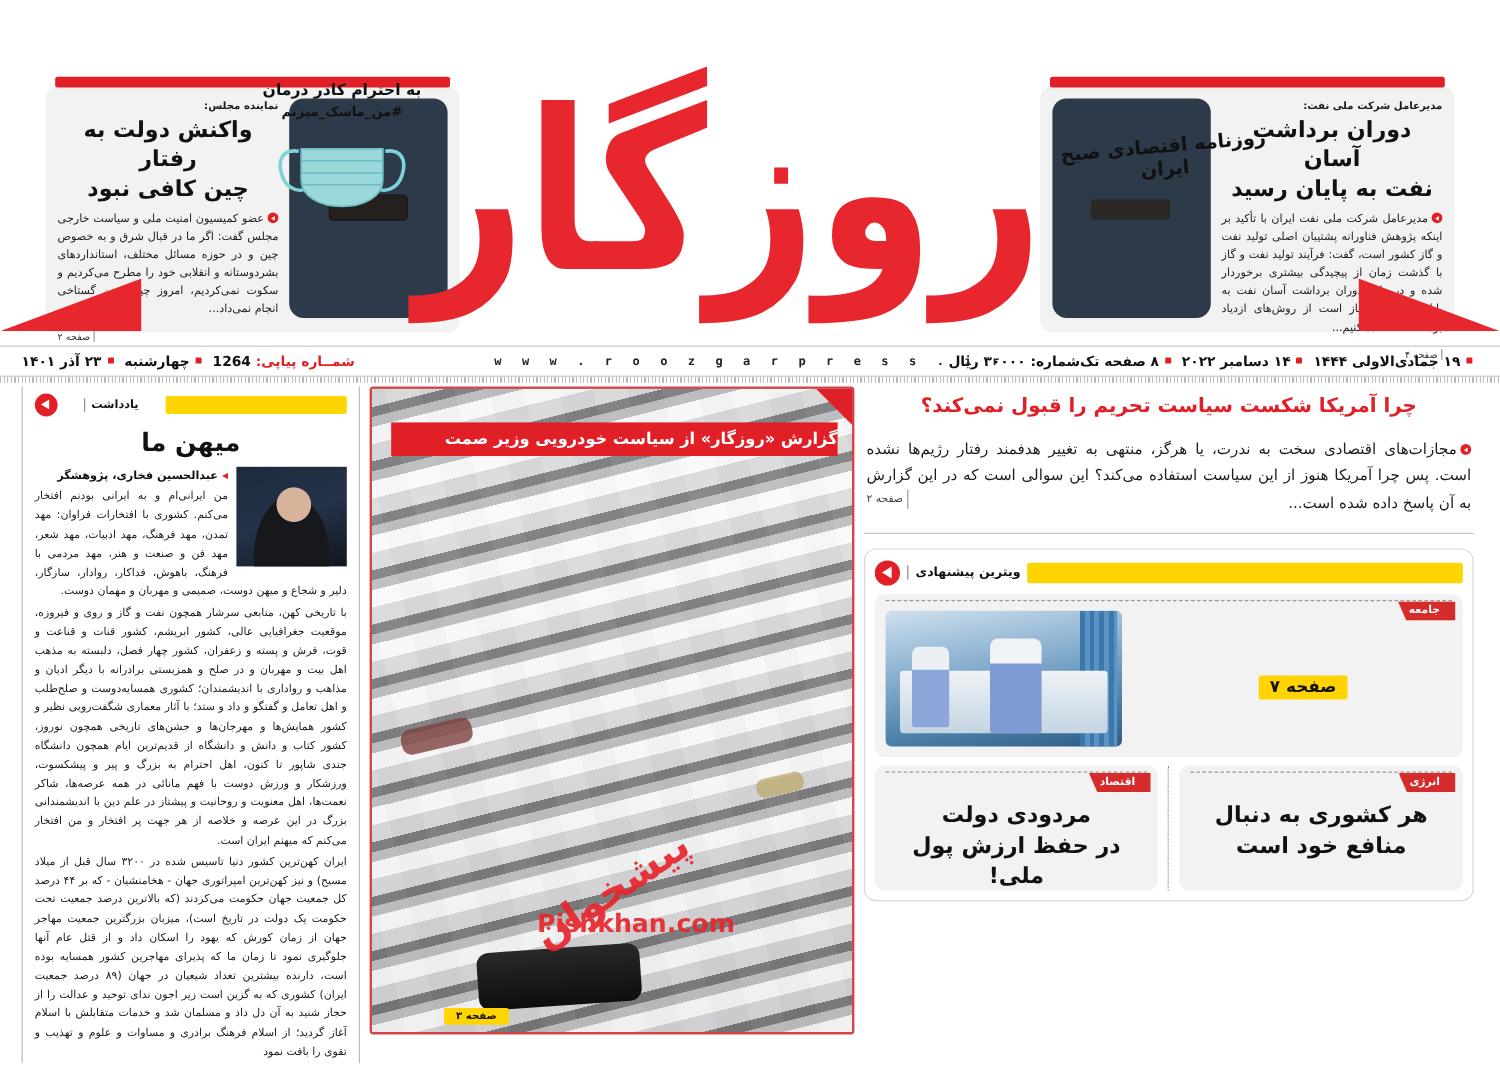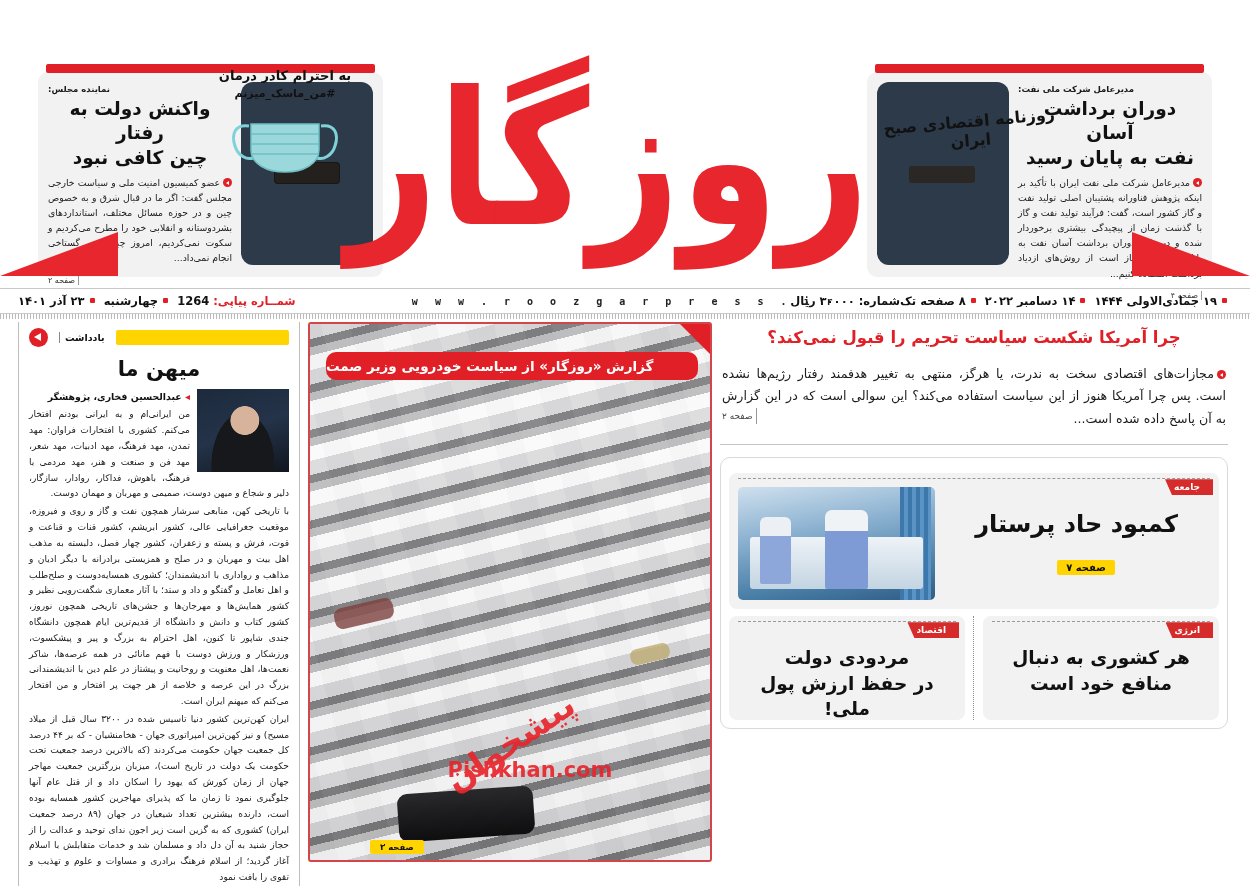--- a/index.html
+++ b/index.html
@@ -32,21 +32,21 @@
   .teaser-inner{display:flex;height:100%;padding:10px;box-sizing:border-box;gap:9px;}
   .teaser .photo{
     width:132px;height:183px;border-radius:12px;
     flex:0 0 132px;
     background:#2d3a4a;
     overflow:hidden;position:relative;
   }
   .teaser .txt{flex:1;min-width:0;display:flex;flex-direction:column;}
   .kicker{
     font-size:8.5px;color:#1a1a1a;font-weight:bold;
-    text-align:left;margin:2px 0 3px;letter-spacing:0;
+    text-align:right;margin:2px 0 3px;letter-spacing:0;
   }
   .teaser h2{
     margin:0 0 5px;font-size:18.5px;line-height:1.32;
     font-weight:bold;color:#111;text-align:center;
   }
   .teaser p{
     margin:0;font-size:9.3px;line-height:1.62;
     color:#1b1b1b;text-align:justify;
     direction:rtl;
   }
@@ -196,21 +196,21 @@
      background:repeating-linear-gradient(90deg,#3d78ad 0 4px,#5a93c4 4px 8px);}
   .sc-tag{
     position:absolute;top:6px;right:6px;background:#d62b2b;color:#fff;
     font-size:9px;font-weight:bold;padding:3px 13px 3px 9px;
     clip-path:polygon(0 0,100% 0,100% 100%,7px 100%);
   }
   .sc-txt{flex:1;display:flex;flex-direction:column;justify-content:center;align-items:center;}
   .sc-txt h3{margin:0;font-size:24px;font-weight:bold;color:#111;text-align:center;line-height:1.35;}
   .pg-badge{
     display:inline-block;background:#ffd400;color:#111;
-    font-size:10px;font-weight:bold;padding:2px 9px;border-radius:2px;margin-top:20px;margin-left:19px;
+    font-size:14px;font-weight:bold;padding:2px 9px;border-radius:2px;margin-top:20px;margin-left:19px;
   }
   .sc-bot{display:flex;gap:8px;margin-top:7px;}
   .sc-cell{
     flex:1;background:#f2f2f2;border-radius:8px;padding:9px;box-sizing:border-box;
     position:relative;height:104px;display:flex;flex-direction:column;align-items:center;
   }
   .sc-cell .sc-dash{position:absolute;left:9px;right:9px;top:5px;border-top:1px dashed #9a9a9a;}
   .sc-cell h4{margin:20px 0 0;font-size:18.5px;font-weight:bold;color:#111;text-align:center;line-height:1.38;}
   .sc-divider{width:1px;border-left:1px dotted #8d8d8d;align-self:stretch;}
 
@@ -229,21 +229,21 @@
     filter:saturate(.55) contrast(1.04);
   }
   .carlot .redcar{position:absolute;left:6%;top:52%;width:15%;height:4%;
      background:#a33a36;border-radius:8px;transform:rotate(-13deg);opacity:.8;}
   .carlot .ycar{position:absolute;right:10%;top:60%;width:10%;height:3%;
      background:#c9a63c;border-radius:7px;transform:rotate(-13deg);opacity:.75;}
   .carlot .bcar{position:absolute;left:22%;bottom:4%;width:34%;height:9%;
      background:linear-gradient(180deg,#2c2c30,#121214);border-radius:10px;transform:rotate(-4deg);}
   .cp-red{
     position:absolute;top:28px;left:16px;right:12px;height:28px;
-    background:#e01f26;display:flex;align-items:center;justify-content:flex-end;border-radius:10px;
+    background:#e01f26;display:flex;align-items:center;justify-content:flex-start;
   }
   .cp-red span{color:#fff;font-size:13.5px;font-weight:bold;}
   .cp-title{
     position:absolute;top:66px;left:10px;right:10px;
     text-align:center;font-size:42px;line-height:1.3;font-weight:bold;color:#fff;
     text-shadow:
       2px 0 0 #1a1a1a,-2px 0 0 #1a1a1a,0 2px 0 #1a1a1a,0 -2px 0 #1a1a1a,
       2px 2px 0 #1a1a1a,-2px -2px 0 #1a1a1a,2px -2px 0 #1a1a1a,-2px 2px 0 #1a1a1a,
       0 4px 7px rgba(0,0,0,.5);
   }
@@ -255,21 +255,21 @@
   }
   .watermark .wfa{font-size:34px;font-weight:bold;transform:rotate(-34deg);display:inline-block;}
   .watermark .wen{font-size:21px;font-weight:bold;margin-top:-4px;direction:ltr;padding-left:40px;}
   .cp-pg{
     position:absolute;bottom:6px;left:60px;
     background:#ffd400;color:#111;font-size:8.5px;font-weight:bold;
     padding:2px 10px;border-radius:2px;
   }
 
   
-  .ed-head{display:flex;align-items:center;gap:11px;height:22px;margin-top:4px;}
+  .ed-head{display:flex;align-items:center;gap:22px;height:22px;margin-top:4px;}
   .ed-circle{width:19px;height:19px;border-radius:50%;background:#e01f26;flex:0 0 19px;position:relative;}
   .ed-circle::after{content:"";position:absolute;left:5px;top:5px;
      border-right:7.5px solid #fff;border-top:4.5px solid transparent;border-bottom:4.5px solid transparent;}
   .ed-label{font-size:9.5px;font-weight:bold;color:#111;white-space:nowrap;padding-left:5px;border-left:1px solid #8a8a8a;}
   .ed-bar{flex:1;height:15px;background:#ffd400;border-radius:2px;}
   .ed-title{font-size:21px;font-weight:bold;color:#111;text-align:center;margin:9px 0 7px;}
   .ed-author{font-size:9.4px;font-weight:bold;color:#111;margin-bottom:2px;}
   .ed-author .ab{color:#e01f26;font-size:10px;}
   .ed-photo{
     float:right;width:92px;height:83px;margin:1px 0 4px 7px;
@@ -368,25 +368,29 @@
       <div class="lead-kicker">چرا آمریکا شکست سیاست تحریم را قبول نمی‌کند؟</div>
       <h1 class="lead-title">
       </h1>
       <p class="lead-sum">
         <span class="bullet"></span><span>مجازات‌های اقتصادی سخت به ندرت، یا هرگز، منتهی به تغییر هدفمند رفتار رژیم‌ها نشده است. پس چرا آمریکا هنوز از این سیاست استفاده می‌کند؟ این سوالی است که در این گزارش به آن پاسخ داده شده است...</span>
         <span class="pg">صفحه ۲</span>
       </p>
       <div class="lead-rule"></div>
 
       <div class="showcase">
+        <div class="sc-head">
+          <div class="sc-bar"></div>
+          <div class="sc-label">ویترین پیشنهادی</div>
+          <div class="sc-circle"></div>
+        </div>
 
         <div class="sc-top">
           <div class="sc-dash"></div>
           <div class="sc-txt">
-            <h3>کمبود حاد پرستار</h3>
             <span class="pg-badge">صفحه ۷</span>
           </div>
           <div class="sc-pic">
             <div class="cur"></div>
               <div class="bed"></div>
               <div class="n1"></div>
               <div class="n2"></div>
           </div>
           <div class="sc-tag">جامعه</div>
         </div>

